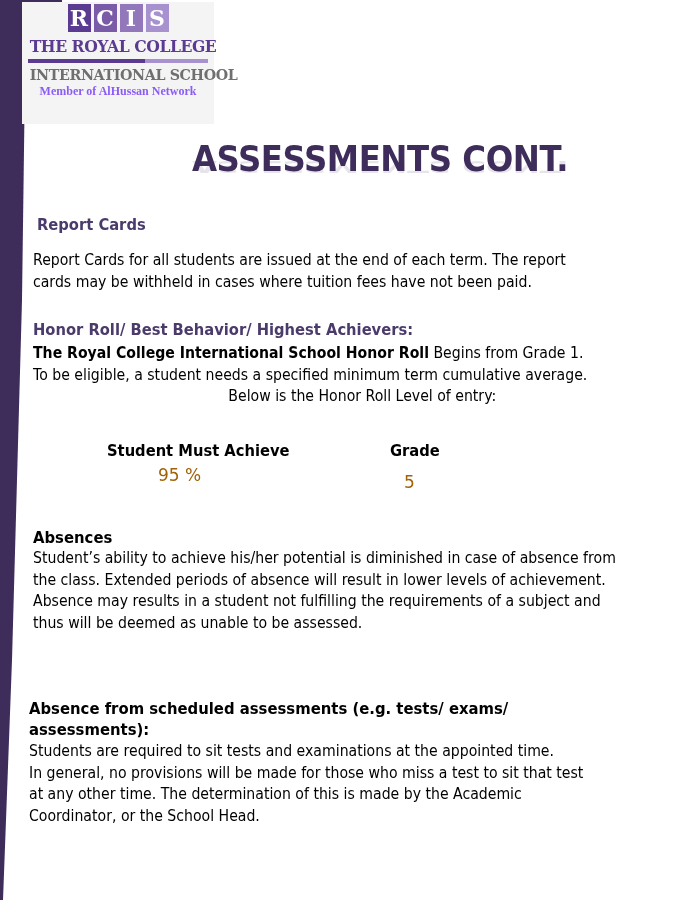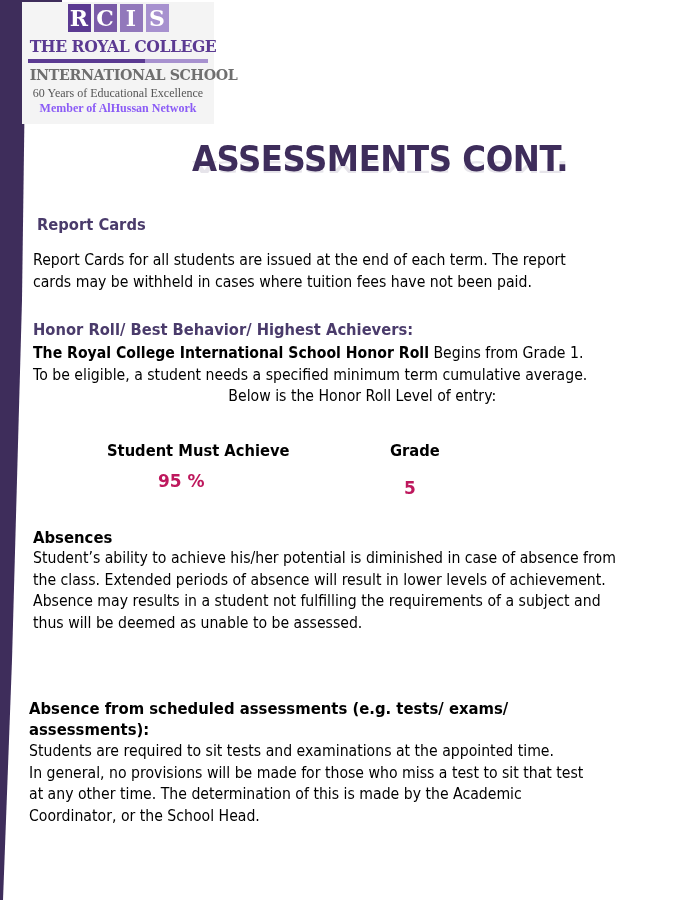--- a/index.html
+++ b/index.html
@@ -143,25 +143,24 @@
       position: absolute;
       font-weight: bold;
       font-size: 16px;
       color: #000000;
       transform: scaleX(0.92);
       transform-origin: left center;
       white-space: nowrap;
     }
     .table-val {
       position: absolute;
-      font-weight: bold;
+      font-weight: normal;
       font-size: 17px;
-      color: #be185d;
-      white-space: nowrap;
-      margin-top: 6px;
+      color: #a16207;
+      white-space: nowrap;
     }
     .black-head {
       position: absolute;
       font-weight: bold;
       font-size: 16.5px;
       line-height: 21px;
       color: #000000;
       transform: scaleX(0.9);
       transform-origin: left top;
       white-space: nowrap;
@@ -176,21 +175,20 @@
 <div class="logo">
   <div class="logo-letters">
     <div class="logo-letter" style="background:#5b3a92">R</div>
     <div class="logo-letter" style="background:#7a5ba8">C</div>
     <div class="logo-letter" style="background:#9278bb">I</div>
     <div class="logo-letter" style="background:#a791cf">S</div>
   </div>
   <div class="logo-line1">THE ROYAL COLLEGE</div>
   <div class="logo-rule"></div>
   <div class="logo-line2">INTERNATIONAL SCHOOL</div>
-  <div class="logo-line3">60 Years of Educational Excellence</div>
   <div class="logo-line4">Member of AlHussan Network</div>
 </div>
 
 <div class="page-title">ASSESSMENTS CONT.</div>
 <div class="title-reflection">ASSESSMENTS CONT.</div>
 
 <div class="section-head" style="left:37px; top:215px;">Report Cards</div>
 <div class="para" style="left:33px; top:249px;">
   <div>Report Cards for all students are issued at the end of each term. The report</div>
   <div>cards may be withheld in cases where tuition fees have not been paid.</div>

